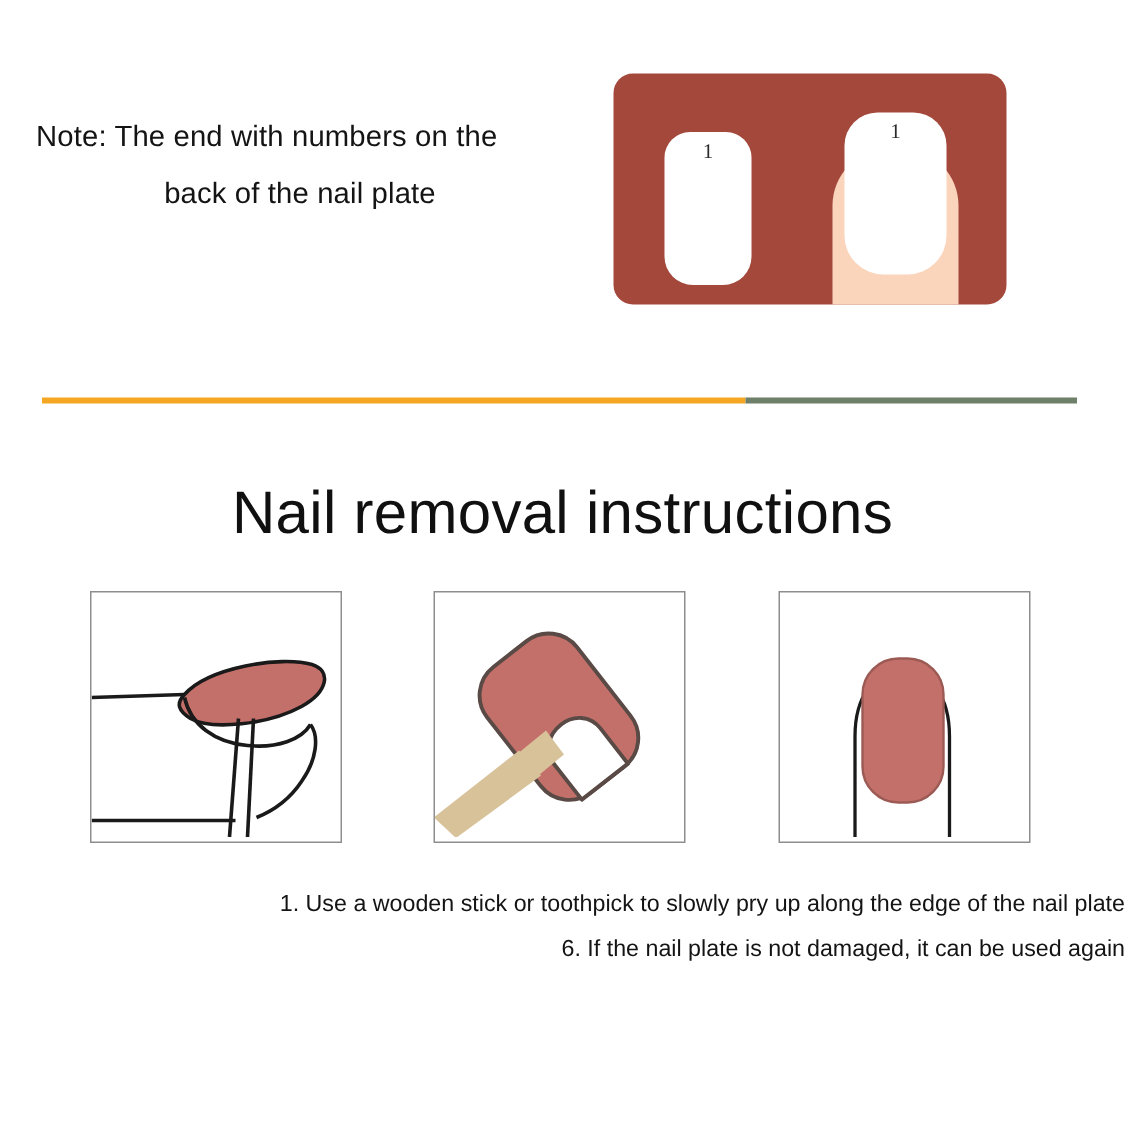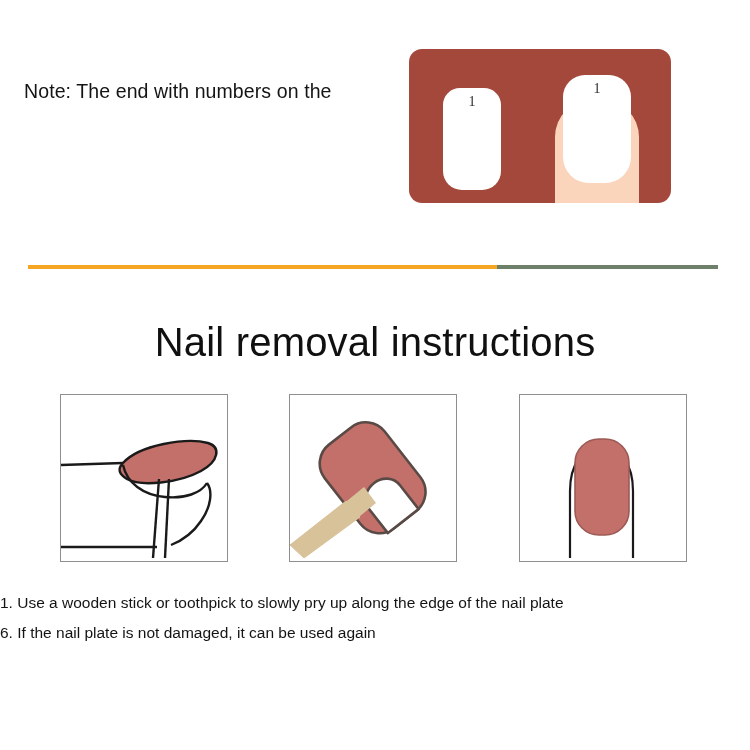--- a/index.html
+++ b/index.html
@@ -163,36 +163,37 @@
   #panel-2 { left: 289px; }
   #panel-3 { left: 519px; }
   .panel svg { display: block; }
 
   
   #steps {
     position: absolute;
     left: 0;
     top: 588px;
     width: 750px;
-    text-align: left;
+    text-align: right;
   }
   #steps .step-line {
     font-size: 15.5px;
     line-height: 30px;
     color: #141414;
     white-space: nowrap;
   }
 </style>
 </head>
 <body>
 
 <div id="top-section">
 
   <div id="note-block">
     <div class="note-line first">Note: The end with numbers on the</div>
+    <div class="note-line">back of the nail plate</div>
   </div>
 
   <div id="nail-plate-card">
     <div id="plate-nail-left">
       <span class="plate-num">1</span>
     </div>
     <div id="finger-wrap">
       <div id="finger-shape"></div>
       <div id="plate-nail-right">
         <span class="plate-num">1</span>

